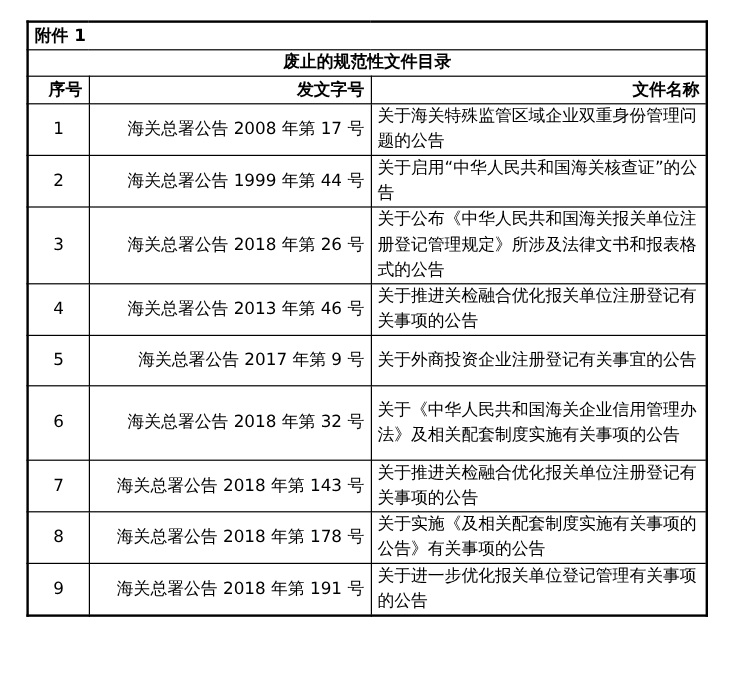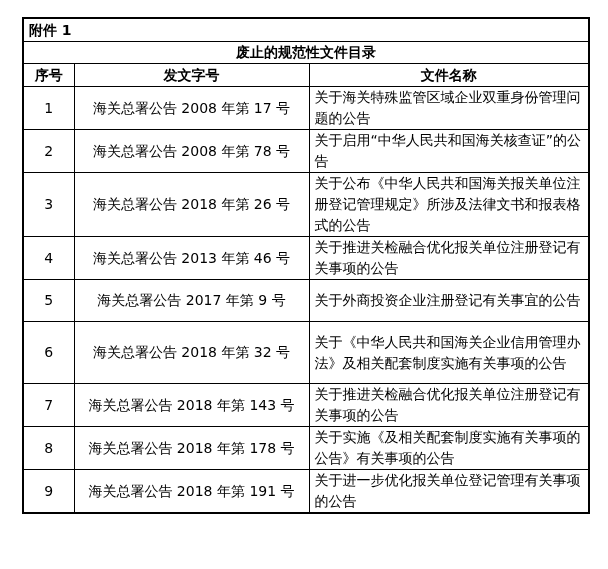--- a/index.html
+++ b/index.html
@@ -45,26 +45,26 @@
   }
   tr.title-row td {
     font-weight: bold;
     height: 21px;
     text-align: center;
     font-family: Liberation Serif, serif;
   }
   tr.header-row th {
     font-weight: bold;
     height: 22px;
-    text-align: center;
+    text-align: right;
   }
   tr.h2 { height: 42px; }
   tr.h3 { height: 62px; }
   td.num  { text-align: center; }
-  td.doc  { text-align: center; }
+  td.doc  { text-align: right; }
   td.name { text-align: left; }
 </style>
 </head>
 <body>
 
 <div class="page">
   <table class="doc-table">
     <colgroup>
         <col class="c1">
         <col class="c2">
@@ -87,21 +87,21 @@
     </tr>
 
     <tr class="h2">
       <td class="num">1</td>
       <td class="doc">海关总署公告 2008 年第 17 号</td>
       <td class="name">关于海关特殊监管区域企业双重身份管理问题的公告</td>
     </tr>
 
     <tr class="h2">
       <td class="num">2</td>
-      <td class="doc">海关总署公告 2008 年第 78 号</td>
+      <td class="doc">海关总署公告 1999 年第 44 号</td>
       <td class="name">关于启用“中华人民共和国海关核查证”的公告</td>
     </tr>
 
     <tr class="h3">
       <td class="num">3</td>
       <td class="doc">海关总署公告 2018 年第 26 号</td>
       <td class="name">关于公布《中华人民共和国海关报关单位注册登记管理规定》所涉及法律文书和报表格式的公告</td>
     </tr>
 
     <tr class="h2">

